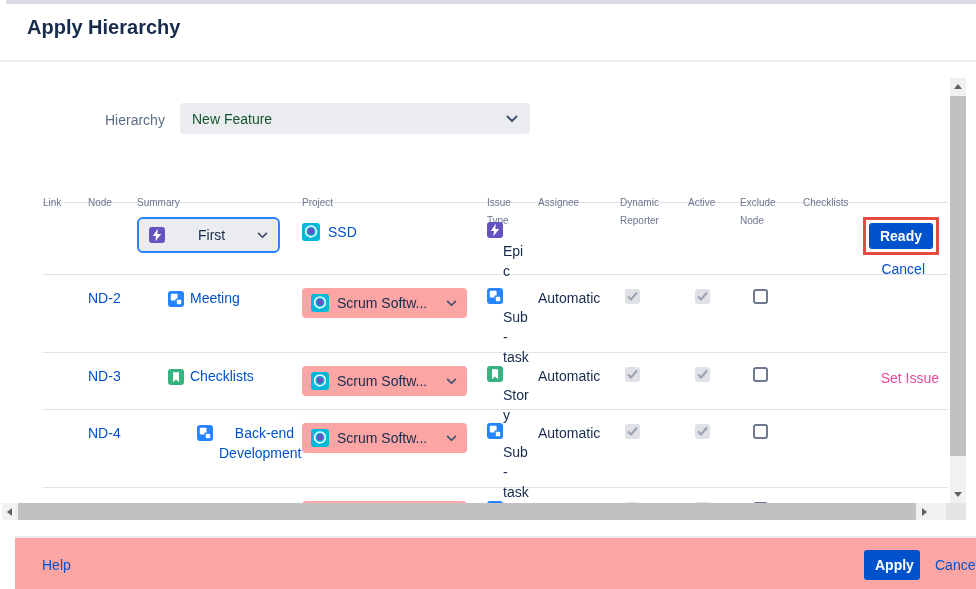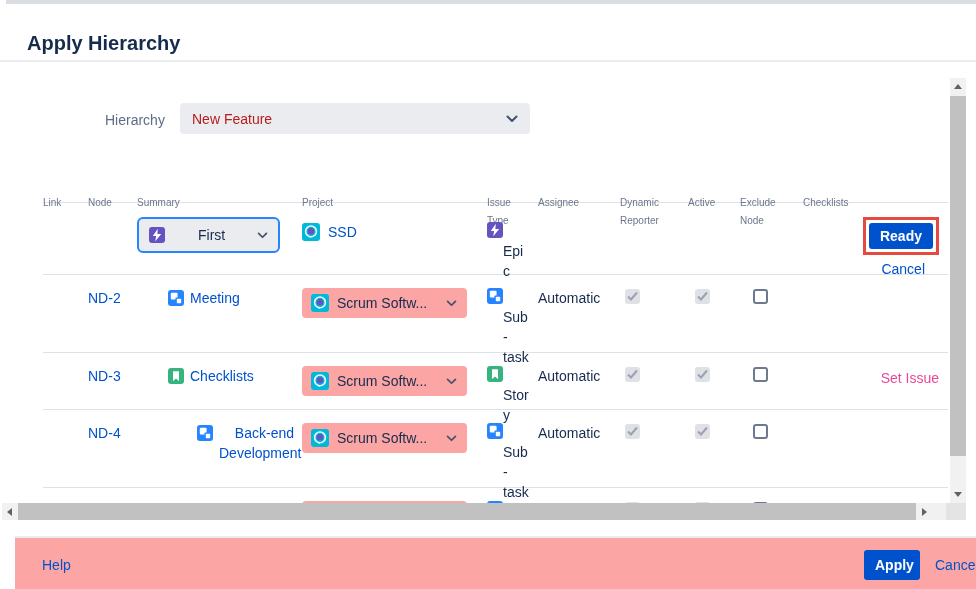--- a/index.html
+++ b/index.html
@@ -3,47 +3,47 @@
 <meta charset="utf-8">
 <style>
   * { margin:0; padding:0; box-sizing:border-box; }
   html,body { background:#fff; }
   body { font-family:"Liberation Sans", sans-serif; color:#172B4D; }
   .stage { position:relative; width:976px; height:589px; background:#fff; overflow:hidden; }
 
   .top-strip { position:absolute; left:6px; top:0; width:970px; height:4px; background:#D9DCE1; }
 
   .dlg-header { position:absolute; left:0; top:4px; width:976px; height:58px; background:#fff; border-bottom:2px solid #EBECF0; }
-  .dlg-title { position:absolute; left:27px; top:28px; font-size:20px; font-weight:600; color:#172B4D; }
+  .dlg-title { position:absolute; left:27px; top:12px; font-size:20px; font-weight:600; color:#172B4D; }
 
   .hier-label { position:absolute; left:105px; top:112px; font-size:14px; color:#5E6C84; }
   .hier-select { position:absolute; left:180px; top:103px; width:350px; height:31px; background:#EBECF0; border-radius:4px;
                  display:flex; align-items:center; padding:0 12px; cursor:pointer; }
-  .hier-select .sel-txt { font-size:14px; color:#b91c1c; flex:1; }
+  .hier-select .sel-txt { font-size:14px; color:#14532d; flex:1; }
 
   .chev { display:inline-flex; align-items:center; }
   .chev svg { display:block; }
 
   
   .table-clip { position:absolute; left:43px; top:165px; width:905px; height:338px; overflow:hidden; background:#fff; }
   .trow { display:grid; grid-template-columns:45px 49px 165px 185px 51px 82px 68px 52px 63px 145px; width:905px; border-bottom:1px solid #DFE1E6; }
   .trow.hdr { height:38px; border-bottom:1px solid #DFE1E6; }
   .trow.r-ed { height:72px; }
   .trow.h78 { height:78px; }
   .trow.h57 { height:57px; }
   .trow.h46 { height:46px; border-bottom:none; }
   .c { padding:13px 8px 0 0; font-size:14px; line-height:20px; }
   .hdr .c { padding-top:3px; color:#6B778C; font-size:10px; line-height:18px;margin-top:26px; }
   .c-checklists { text-align:right; padding-right:9px; }
 
   a.lnk { color:#0052CC; text-decoration:none; cursor:pointer; }
   .node-link { display:inline-block; max-width:34px; overflow-wrap:break-word; }
 
   .sumwrap { display:flex; align-items:flex-start; }
-  .ind-1 { padding-left:31px; }
+  .ind-1 { padding-left:31px;align-items:center; }
   .ind-2 { padding-left:60px;text-align:right; }
   .sumwrap .ticon { margin-right:6px; margin-top:2px; flex:0 0 auto; }
   .sumwrap .stxt { flex:1 1 auto; min-width:0; }
 
   .ticon { width:16px; height:16px; border-radius:3px; display:inline-block; }
   .ticon svg { display:block; }
 
   .avatar { width:18px; height:18px; border-radius:3px; background:#00B8D9; display:inline-block; flex:0 0 auto; }
   .avatar svg { display:block; }
 

